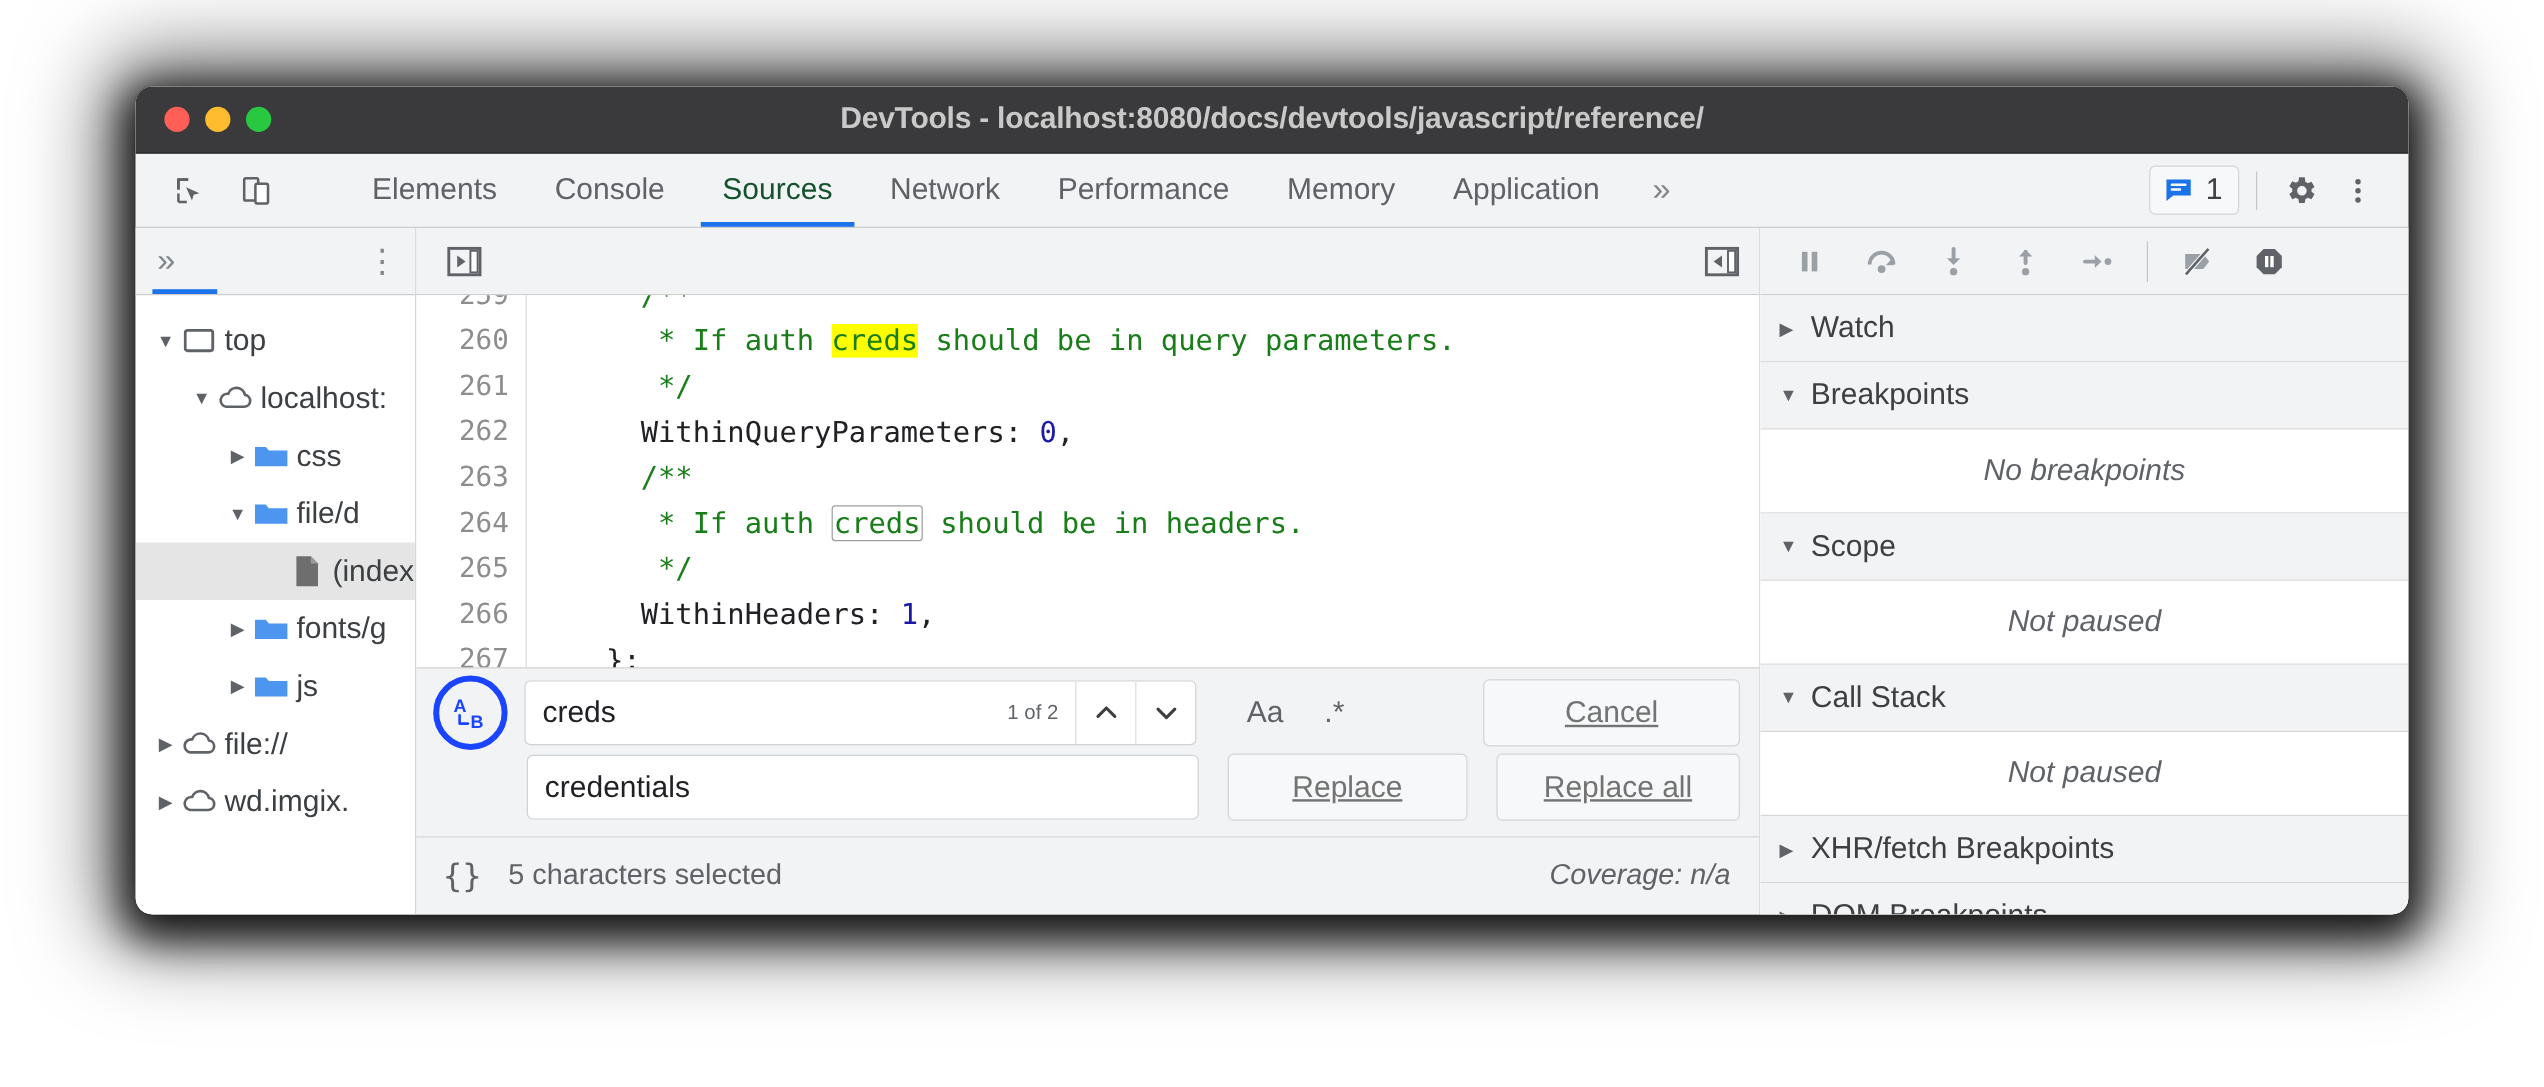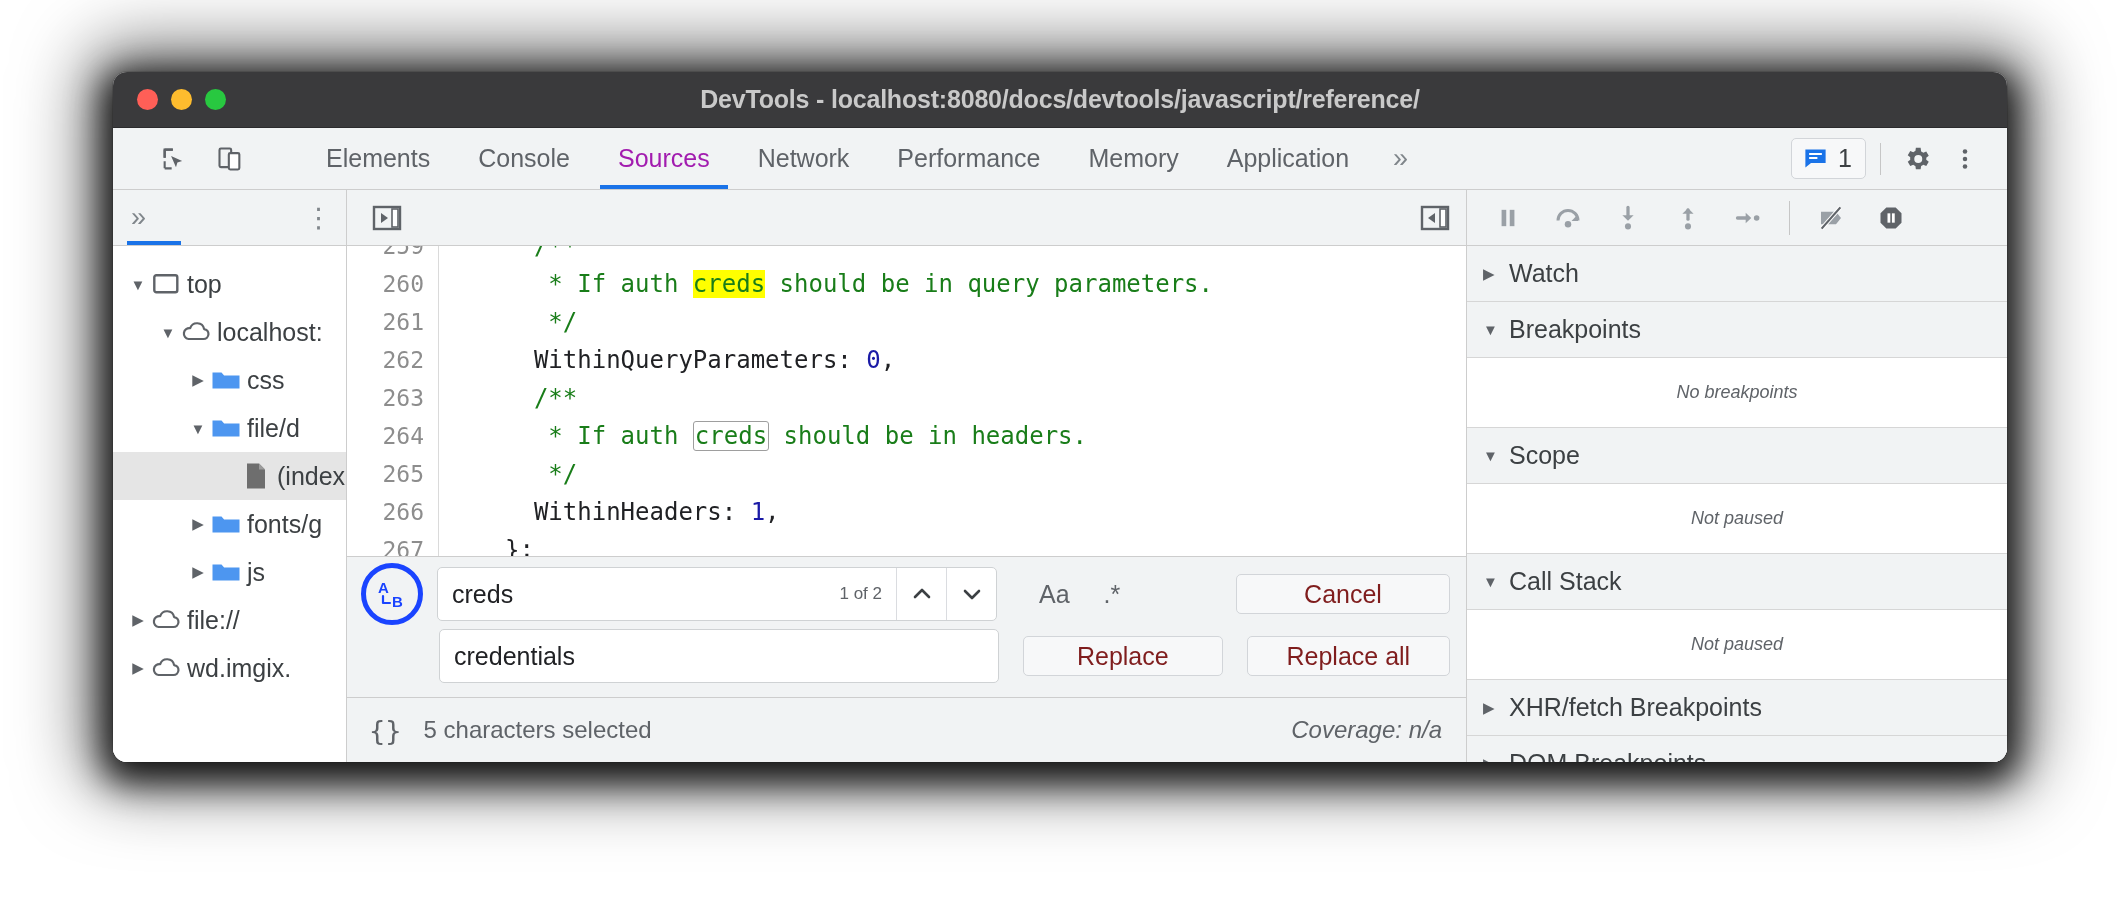--- a/index.html
+++ b/index.html
@@ -45,38 +45,38 @@
     position: absolute; left: 0; right: 0; text-align: center;
     color: #c9c9c9; font-size: 25px; font-weight: bold;
     letter-spacing: -0.2px;
     pointer-events: none;
   }
   
   .tabbar {
     height: 62px; flex: 0 0 62px;
     background: #f1f3f4;
     border-bottom: 1px solid #cdcdcd;
-    display: flex; align-items: stretch; padding-left: 16px;
+    display: flex; align-items: stretch;
   }
   .tb-icons { display: flex; align-items: center; padding: 0 12px 0 22px; gap: 10px; }
   .tb-icon {
     width: 46px; height: 46px;
     display: flex; align-items: center; justify-content: center;
     border-radius: 4px;
   }
   .vsep { width: 1px; background: #c6c6c6; margin: 14px 8px; }
   .maintabs { display: flex; align-items: stretch; padding-left: 10px; }
   .mtab {
     padding: 0 24px;
     display: flex; align-items: center;
     font-size: 25px; color: #5f6368;
     position: relative;
     white-space: nowrap;
   }
-  .mtab.active { color: #a21caf; font-weight: 500; }
+  .mtab.active { color: #14532d; font-weight: 500; }
   .mtab.active::after {
     content: ""; position: absolute; left: 6px; right: 6px; bottom: 0;
     height: 4px; background: #1a73e8;
   }
   .chev-more { padding: 0 20px; display: flex; align-items: center; color: #80868b; font-size: 27px; }
   .tb-right { margin-left: auto; display: flex; align-items: center; padding-right: 20px; gap: 4px; }
   .issues-btn {
     display: flex; align-items: center; gap: 9px;
     border: 1px solid #d2d5d9; border-radius: 5px;
     padding: 5px 13px 5px 10px; background: #f7f8f9;
@@ -188,24 +188,25 @@
     font-family: "Liberation Sans", sans-serif;
   }
   .matchcount { font-size: 17px; color: #5f6368; padding-right: 14px; white-space: nowrap; }
   .navbtn {
     width: 50px; height: 52px; display: flex; align-items: center; justify-content: center;
     border-left: 1px solid #dadce0; color: #3c4043;
   }
   .opt-btns { display: flex; align-items: center; gap: 34px; padding: 0 30px 0 42px; justify-content: center; }
   .opt { font-size: 25px; color: #5f6368; }
   .btn-txt {
-    height: 40px; border: 1px solid #d2d5d9; border-radius: 5px; background: #f7f8f9;
-    color: #7f1d1d; font-size: 25px;
+    height: 56px; border: 1px solid #d2d5d9; border-radius: 5px; background: #f7f8f9;
+    color: #737373; font-size: 25px;
     display: flex; align-items: center; justify-content: center;
     padding: 0 18px;
+    text-decoration: underline;
   }
   .btn-cancel { width: 214px; margin-left: auto; }
   .btn-replace { width: 210px; margin-left: 24px; }
   .btn-replace-all { width: 214px; margin-left: 24px; }
   
   .statusbar {
     flex: 0 0 64px; height: 64px;
     background: #f1f3f4;
     display: flex; align-items: center;
     padding: 0 24px 0 22px;
@@ -233,21 +234,21 @@
     height: 56px; display: flex; align-items: center;
     background: #f1f3f4;
     border-bottom: 1px solid #d6d6d6;
     padding-left: 16px;
     font-size: 25px; color: #3c4043;
   }
   .pane-tri { width: 26px; flex: 0 0 26px; color: #5f6368; font-size: 15px; display:flex; align-items:center;}
   .pane-body {
     height: 70px; display: flex; align-items: center; justify-content: center;
     background: #ffffff; border-bottom: 1px solid #d6d6d6;
-    font-size: 18px; color: #5f6368; font-style: italic;
+    font-size: 25px; color: #5f6368; font-style: italic;
   }
 </style>
 </head>
 <body>
 
 <div id="stage">
   <div class="window">
 
     <div class="titlebar">
       <div class="traffic">

